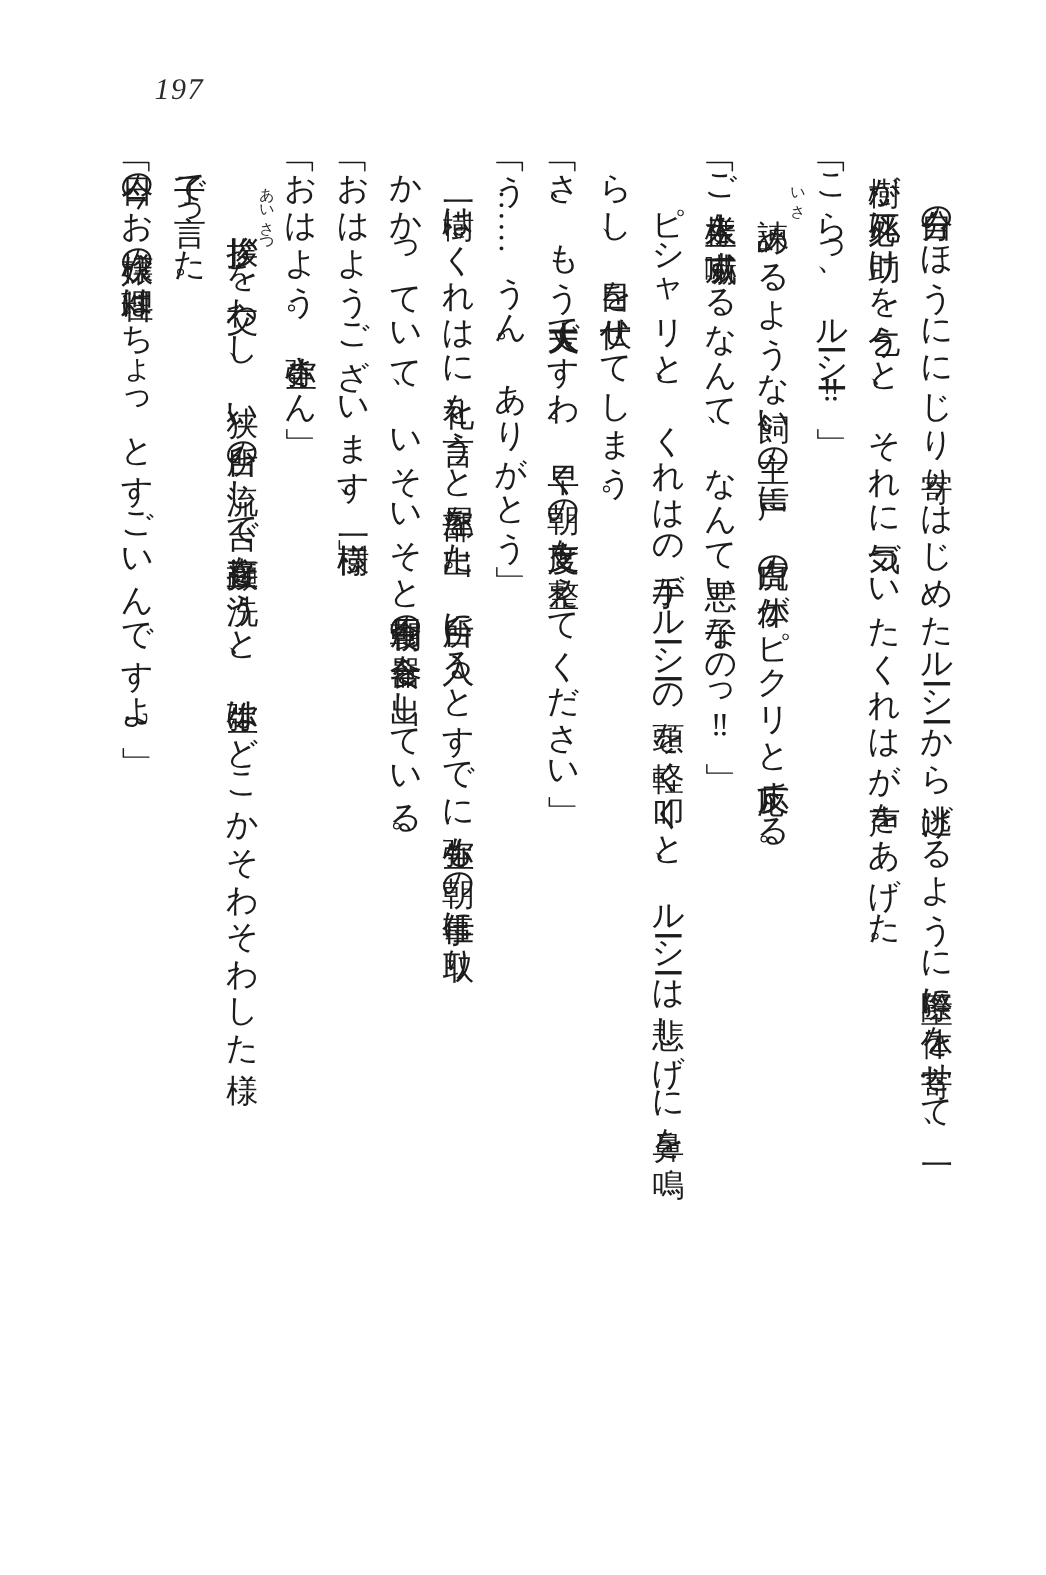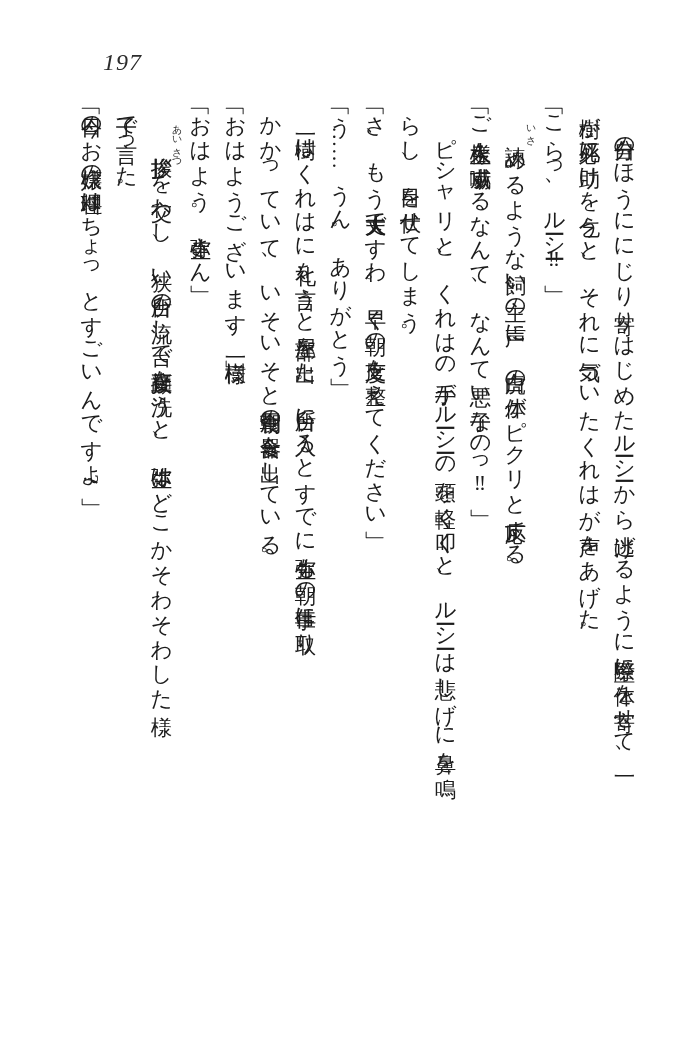--- a/index.html
+++ b/index.html
@@ -16,21 +16,21 @@
   }
   .page {
     position: absolute;
     inset: 0;
     background: #ffffff;
   }
   .page-number {
     position: absolute;
     top: 49px;
     left: 103px;
-    font-size: 24px;
+    font-size: 20px;
     font-style: italic;
     letter-spacing: 1px;
     color: #2b2b2b;
   }
   .text-block {
     position: absolute;
     top: 101px;
     right: 56px;
     height: 842px;
     writing-mode: vertical-rl;

